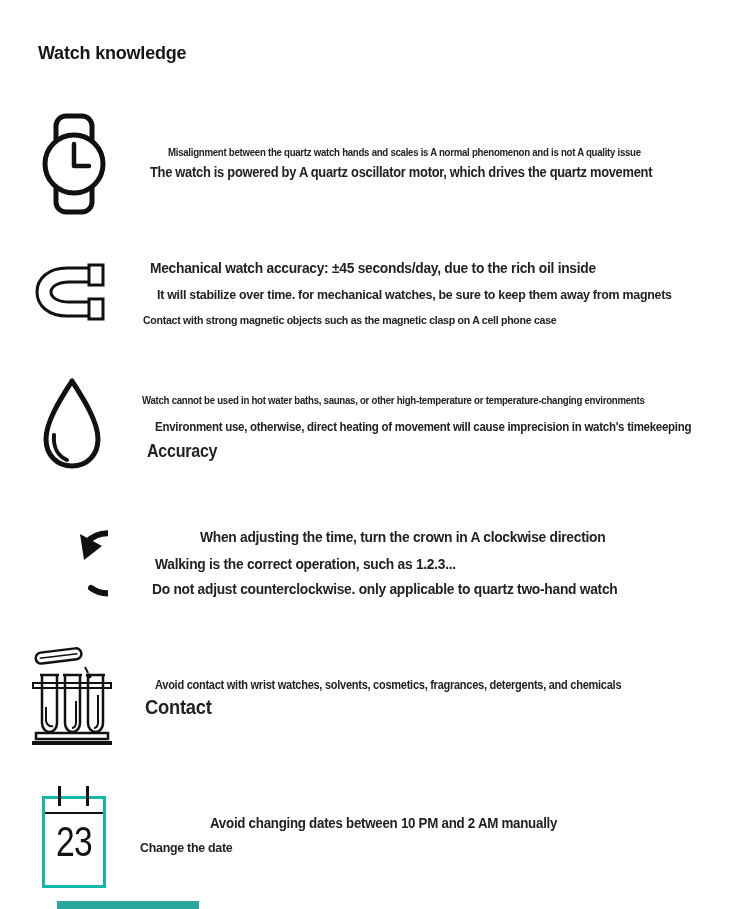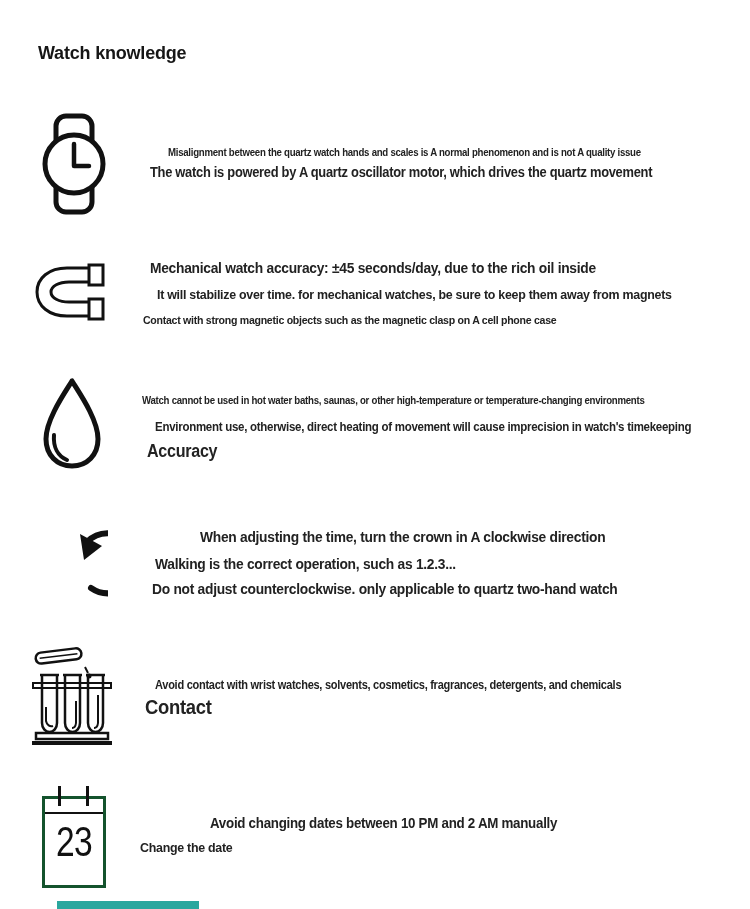--- a/index.html
+++ b/index.html
@@ -13,21 +13,21 @@
   }
   .line{
     position:absolute;font-weight:700;white-space:nowrap;color:#222;
     letter-spacing:-0.3px;transform:scaleX(0.92);transform-origin:left top;
   }
   .icon{position:absolute;}
   .icon svg{display:block;}
   
   .cal{
     position:absolute;left:42px;top:796px;width:58px;height:86px;
-    border:3px solid #14532d;background:#fff;
+    border:3px solid #14b8a6;background:#fff;
   }
   .cal .tick{position:absolute;top:-13px;width:3px;height:20px;background:#111;}
   .cal .tick.t1{left:13px;}
   .cal .tick.t2{left:41px;}
   .cal .rule{position:absolute;left:0;right:0;top:13px;height:2px;background:#111;}
   .cal .day{
     position:absolute;left:0;right:0;top:22px;text-align:center;
     font-size:42px;font-weight:400;color:#111;line-height:1;
     transform:scaleX(0.8);letter-spacing:-1px;
   }

